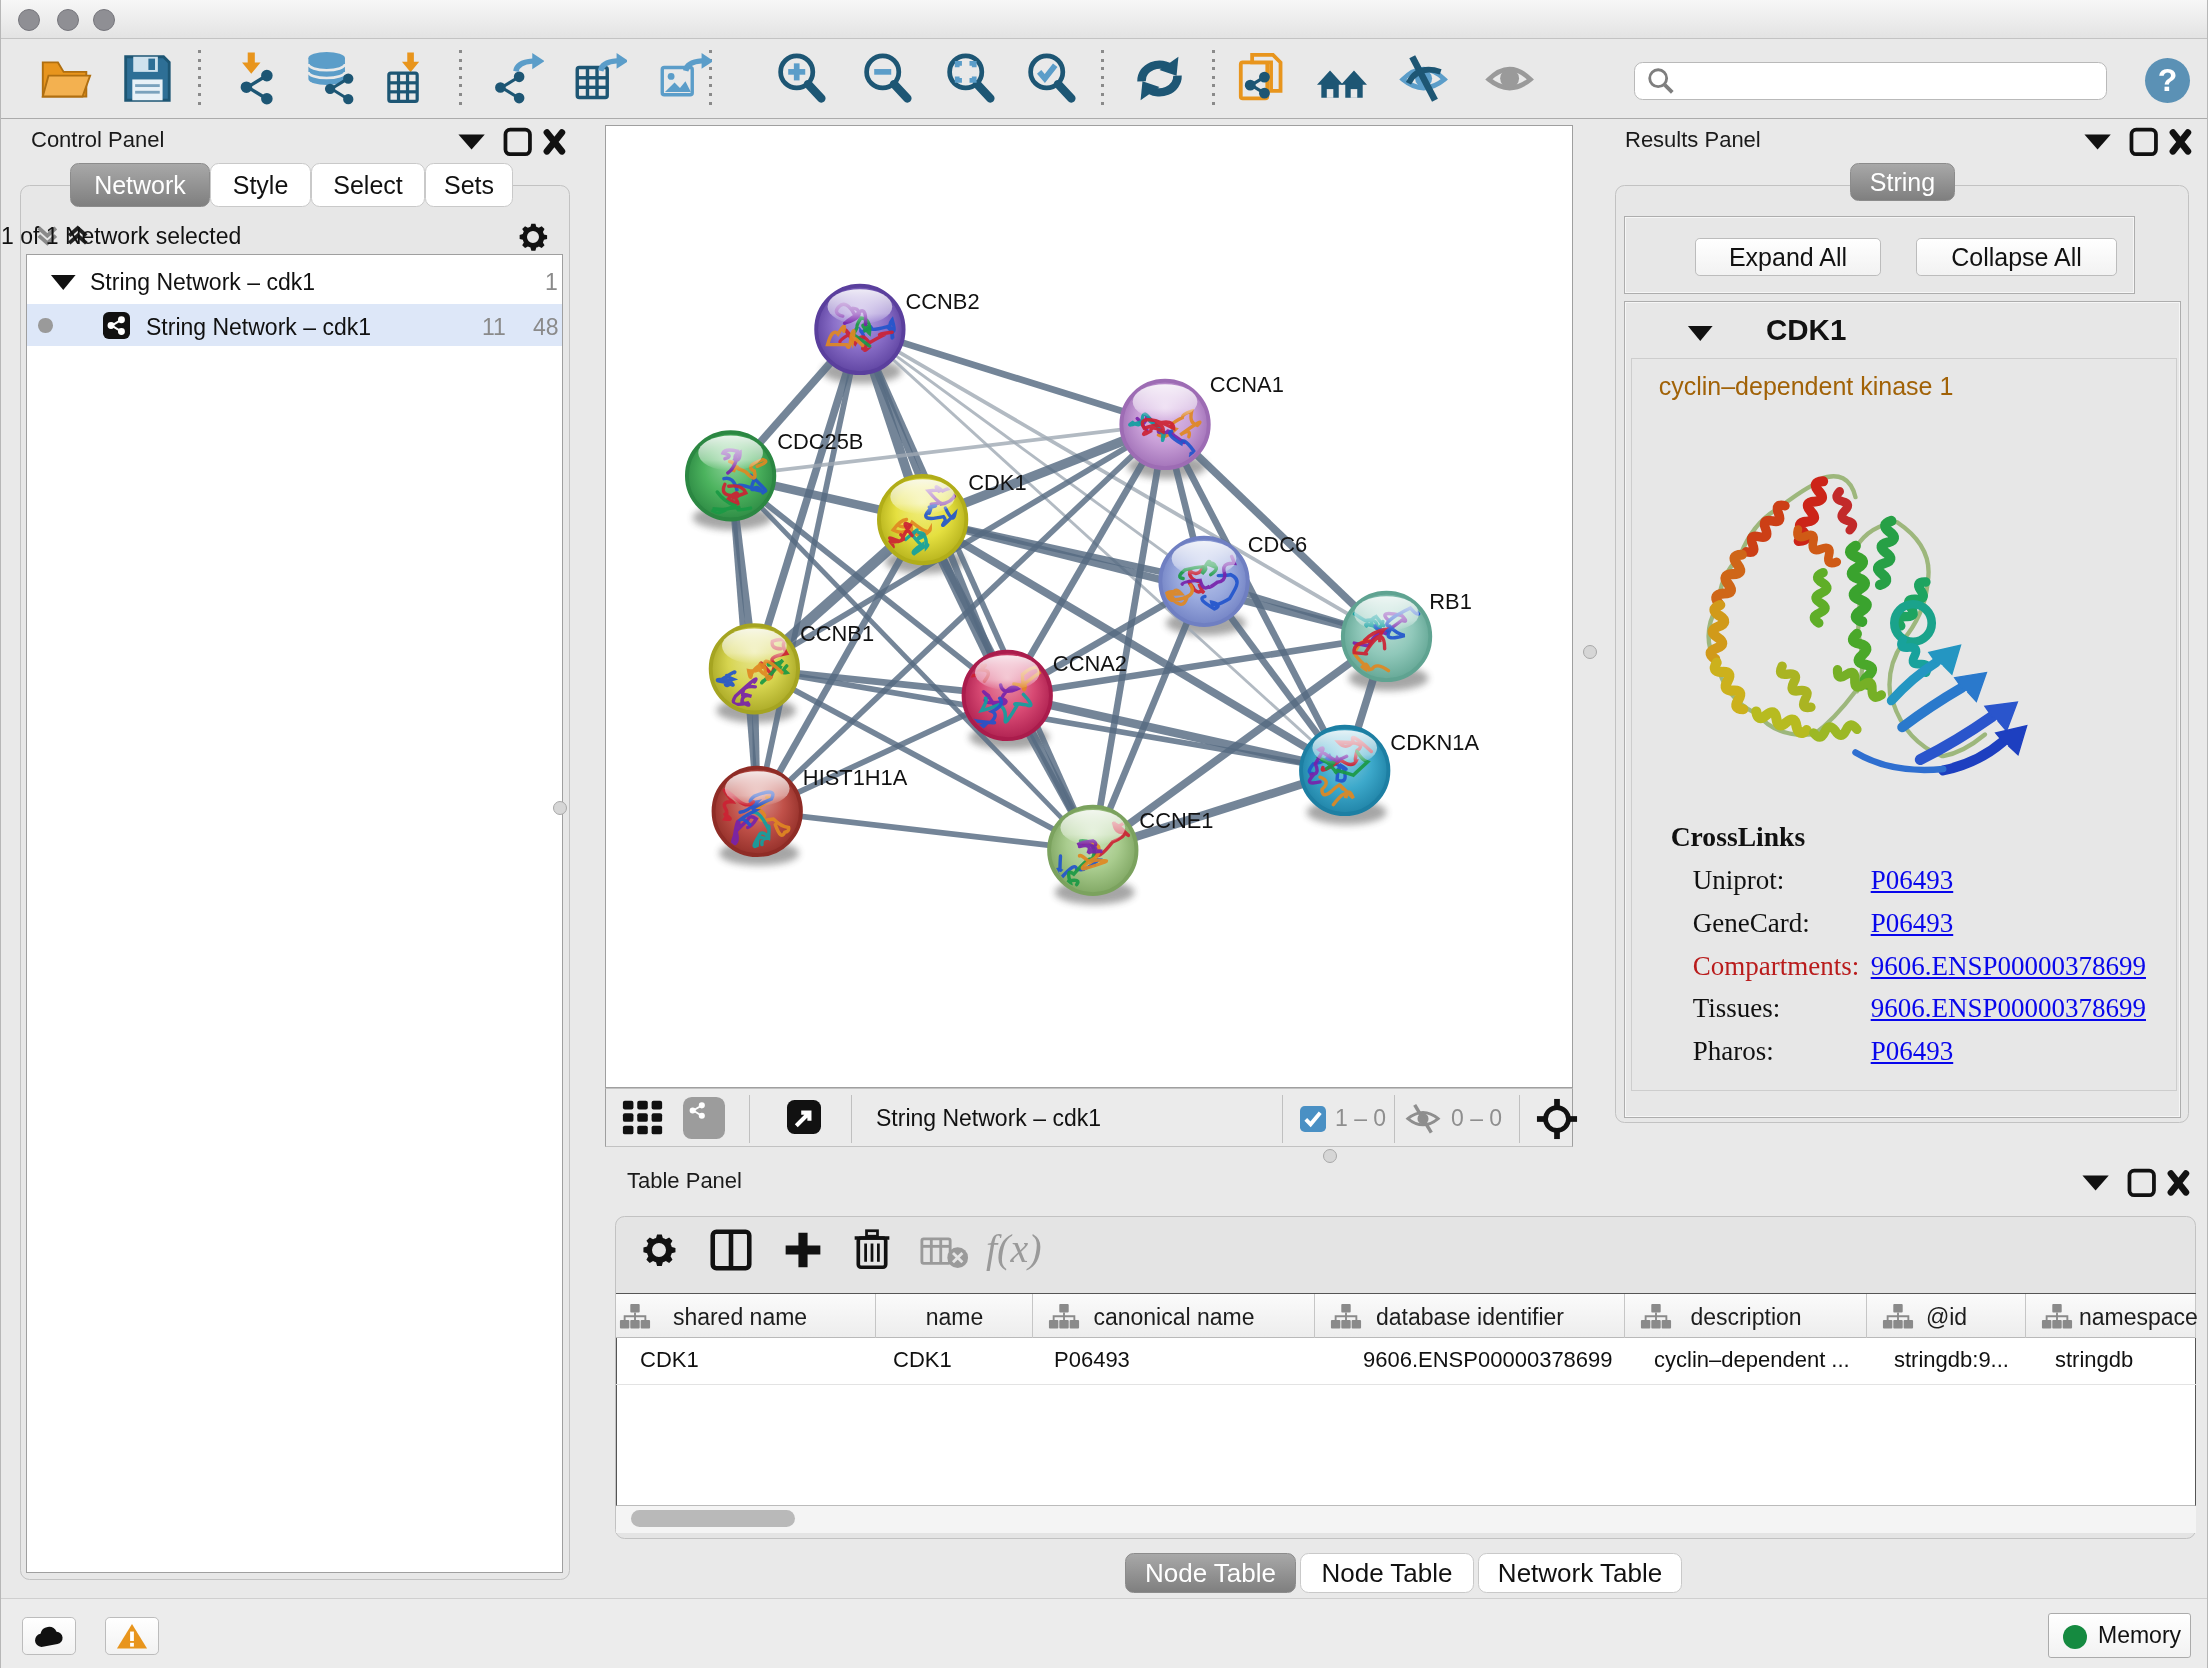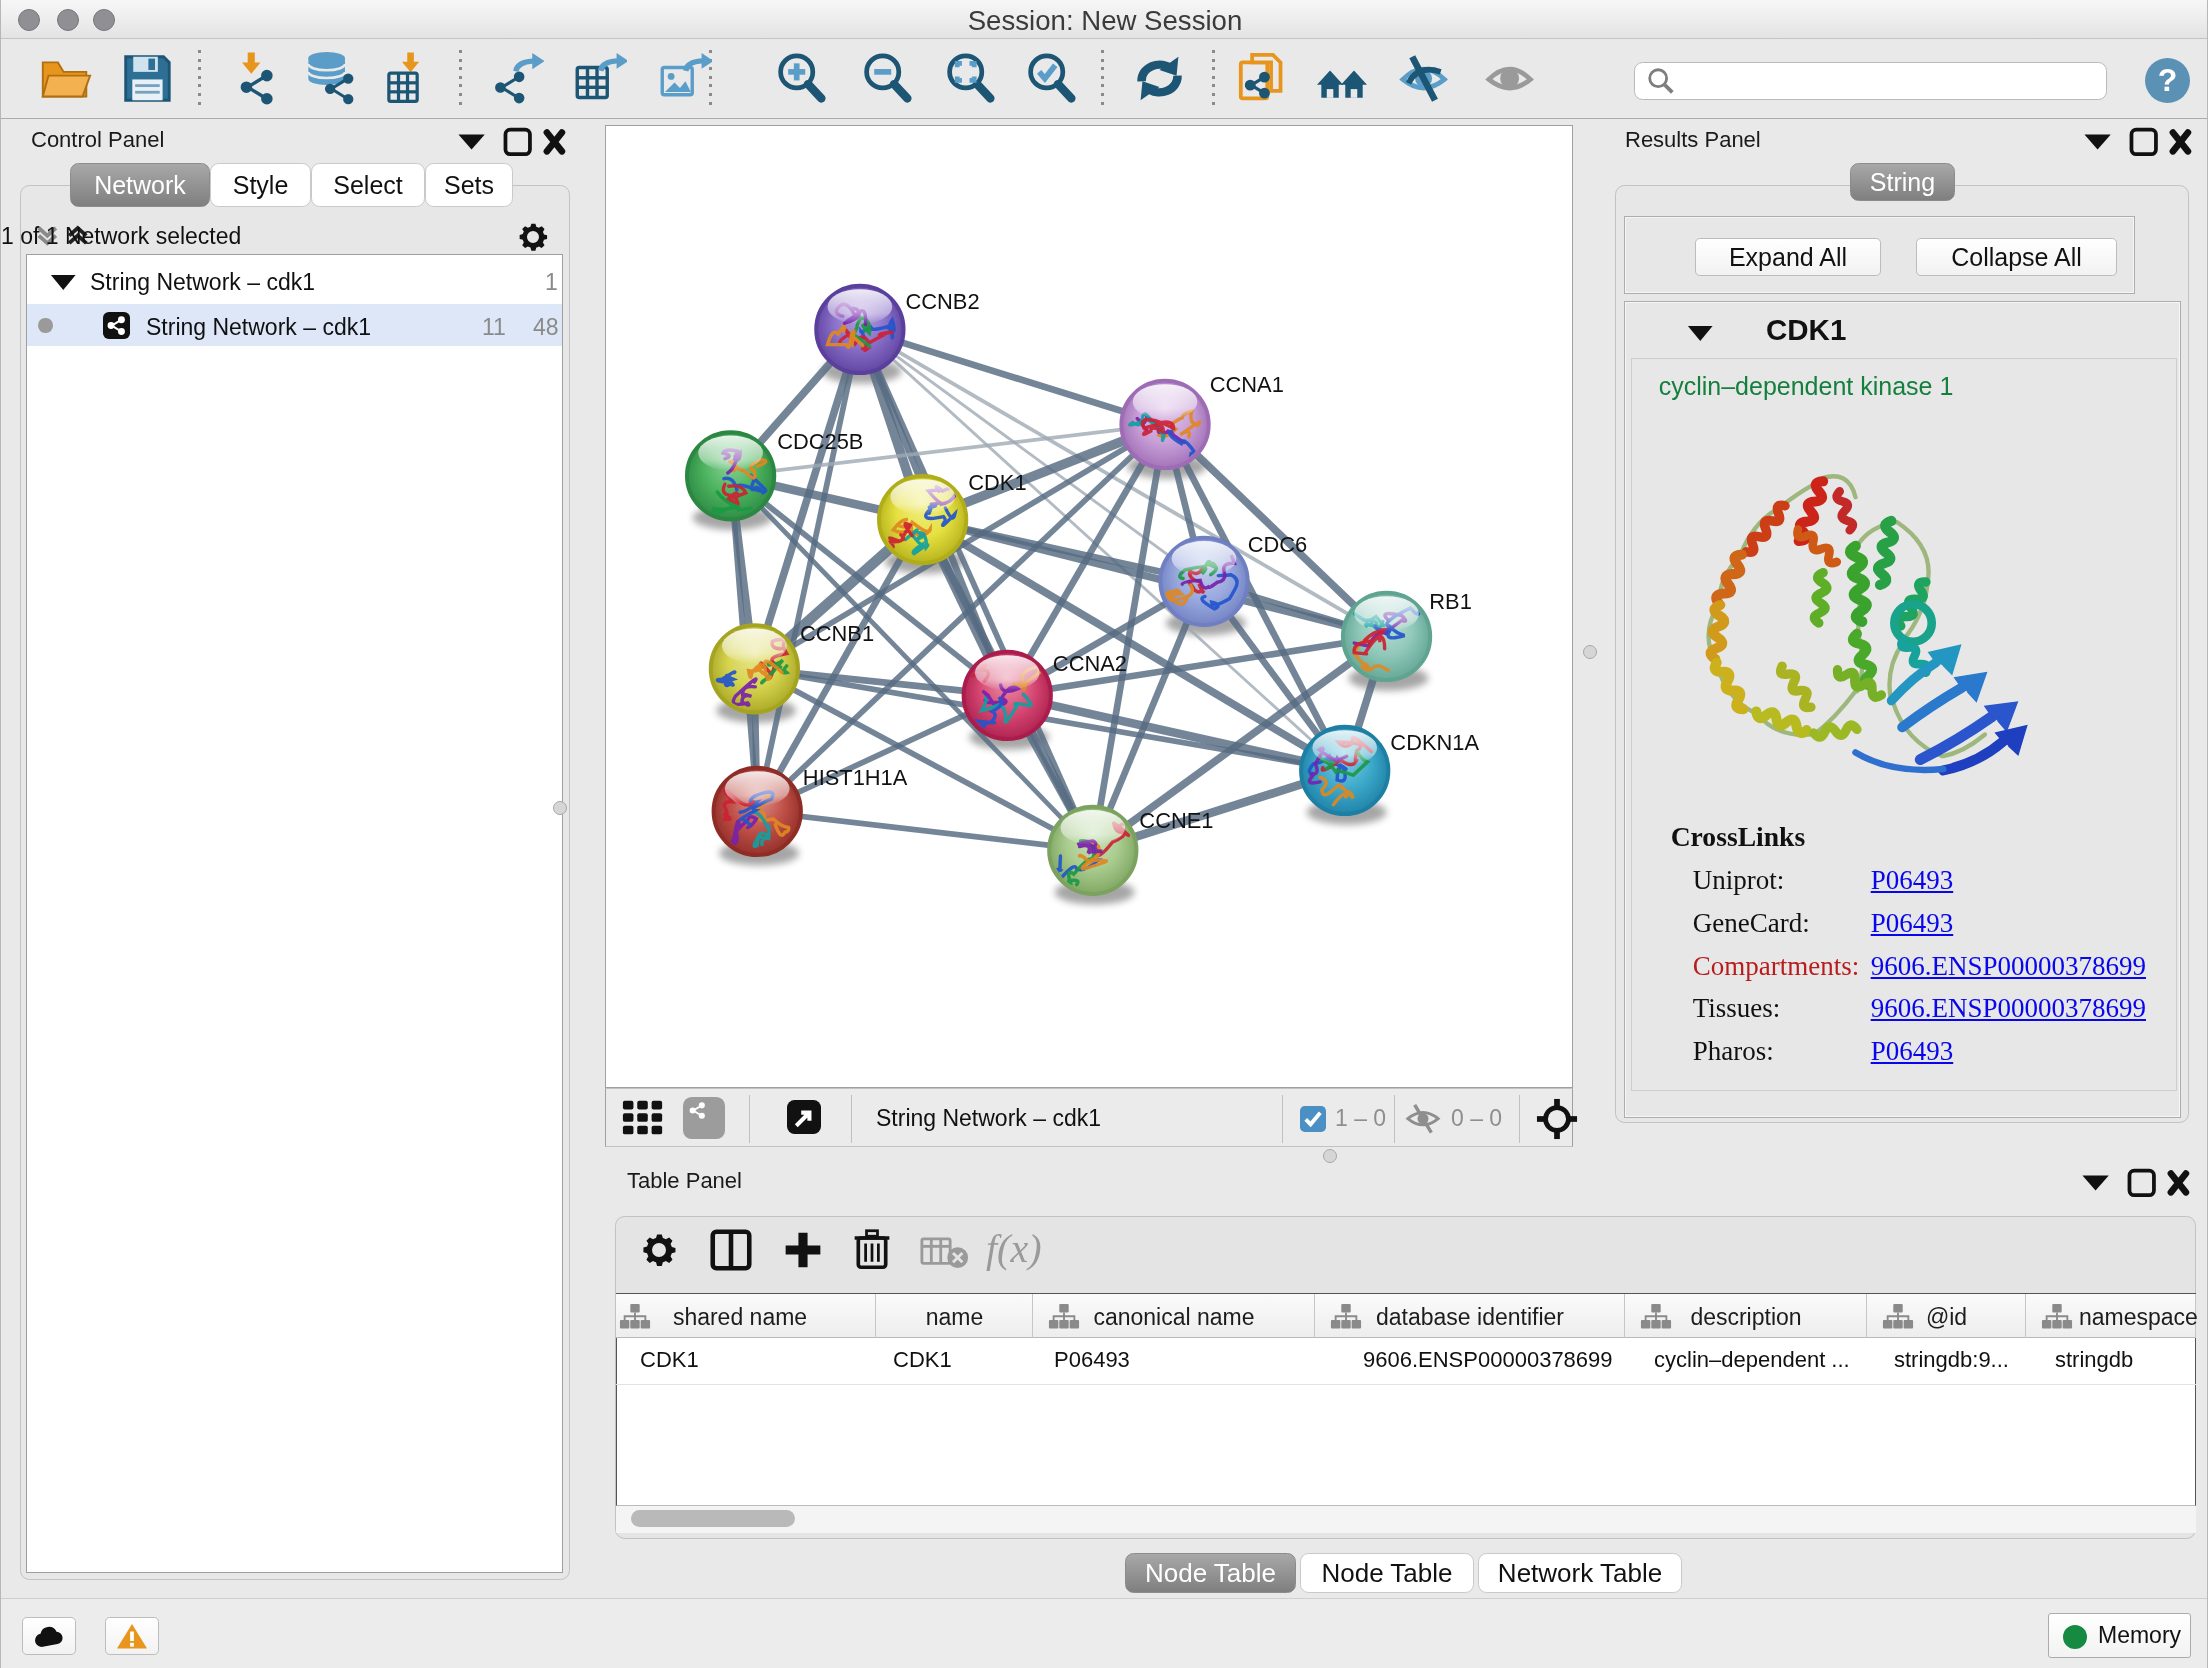--- a/index.html
+++ b/index.html
@@ -33,21 +33,20 @@
   font-size:23px; color:#1c1c1c; }
 .cellicon { position:absolute; left:15px; top:8.6px; }
 .rowtxt { position:absolute; top:1347px; font-size:22px; overflow:hidden; white-space:nowrap; color:#111; }
 </style>
 
 </head><body>
 <div id="titlebar" class="abs">
 <div class="tl" style="left:17px"></div>
 <div class="tl" style="left:56px"></div>
 <div class="tl" style="left:92px"></div>
-<div id="title">Session: New Session</div>
   </div>
 <div id="toolbar" class="abs">
 <div class="sep" style="left:197px"></div>
 <div class="sep" style="left:458px"></div>
 <div class="sep" style="left:708px"></div>
 <div class="sep" style="left:1100px"></div>
 <div class="sep" style="left:1211px"></div>
 <svg class="abs" style="left:38px;top:11.4px" width="53" height="55" viewBox="0 0 56 58">
       <path d="M4 16 L4 48 L50 48 L50 22 L26 22 L20 12 L4 12 Z" fill="#e8951d" stroke="#b06f10" stroke-width="2"></path>
       <path d="M10 26 L54 26 L46 48 L4 48 Z" fill="#f3b150" stroke="#b06f10" stroke-width="2"></path>
@@ -603,21 +602,21 @@
 <div class="abs etched" style="left:1623px;top:216px;width:511px;height:78px">
     <div class="btn abs" style="left:70px;top:21px;width:186px;height:38px;line-height:36px;font-size:25px">Expand All</div>
     <div class="btn abs" style="left:291px;top:21px;width:201px;height:38px;line-height:36px;font-size:25px">Collapse All</div>
   </div>
 <div class="abs etched" style="left:1623px;top:301px;width:557px;height:817px">
     <svg class="abs" style="left:61px;top:21px" width="28.5" height="21" viewBox="0 0 30 22">
       <path d="M2 3 L28 3 L15 19 Z" fill="#111"></path>
     </svg>
     <div class="abs" style="left:141px;top:11.4px;font-size:29.5px;font-weight:bold;color:#111">CDK1</div>
     <div class="abs" style="left:5.7px;top:56px;width:546px;height:733px;border:1px solid #cdcdcd">
-      <div class="abs" style="left:27px;top:13.3px;font-size:25px;color:#15803d">cyclin–dependent kinase 1</div>
+      <div class="abs" style="left:27px;top:13.3px;font-size:25px;color:#a16207">cyclin–dependent kinase 1</div>
       <svg class="abs" style="left:43px;top:95px" width="361" height="338" viewBox="0 0 500 470">
         <g fill="none" stroke-linecap="round">
           <path d="M200 35 Q240 20 250 60 M150 70 Q190 40 205 38 M90 140 Q110 90 150 72 M60 210 Q60 170 90 142 M55 290 Q35 250 58 212 M110 360 Q70 340 57 292 M190 390 Q140 395 112 360 M250 330 Q220 370 192 390 M255 255 Q265 300 252 330 M250 130 Q260 190 253 252 M305 95 Q270 100 252 128 M350 180 Q360 130 308 95 M315 260 Q345 225 350 182 M300 345 Q290 300 316 262 M370 420 Q320 400 302 345 M430 390 Q400 415 372 420" stroke="#8fae68" stroke-width="6" opacity="0.85"></path>
           <path d="M205 38 Q188 39 199 52 Q210 64 194 66 Q177 67 188 80 Q199 92 183 94 Q166 95 177 108 Q188 120 171 121" fill="none" stroke="#cc2418" stroke-width="14" stroke-linecap="round"></path>
           <path d="M152 72 Q137 68 143 83 Q149 97 134 93 Q119 90 125 104 Q131 119 116 115 Q101 111 107 126 Q113 140 98 136" fill="none" stroke="#cc3f16" stroke-width="13" stroke-linecap="round"></path>
           <path d="M92 140 Q75 140 86 154 Q96 167 79 167 Q63 168 73 181 Q83 194 67 194 Q50 195 60 208" fill="none" stroke="#cf6618" stroke-width="14" stroke-linecap="round"></path>
           <path d="M228 52 Q218 62 232 66 Q245 69 235 79 Q225 89 239 93 Q252 96 242 106" fill="none" stroke="#c22a2a" stroke-width="12" stroke-linecap="round"></path>
           <path d="M62 210 Q46 216 61 225 Q75 234 59 240 Q44 246 58 255 Q72 264 57 270 Q41 276 55 285" fill="none" stroke="#d19a1a" stroke-width="14" stroke-linecap="round"></path>
           <path d="M57 290 Q49 303 64 303 Q80 302 72 316 Q64 329 80 329 Q95 328 87 342 Q79 355 94 355" fill="none" stroke="#ccb11c" stroke-width="14" stroke-linecap="round"></path>
           <path d="M112 358 Q114 374 126 363 Q138 353 140 368 Q142 384 154 373 Q166 363 168 379 Q171 394 182 384" fill="none" stroke="#b7bb20" stroke-width="14" stroke-linecap="round"></path>

